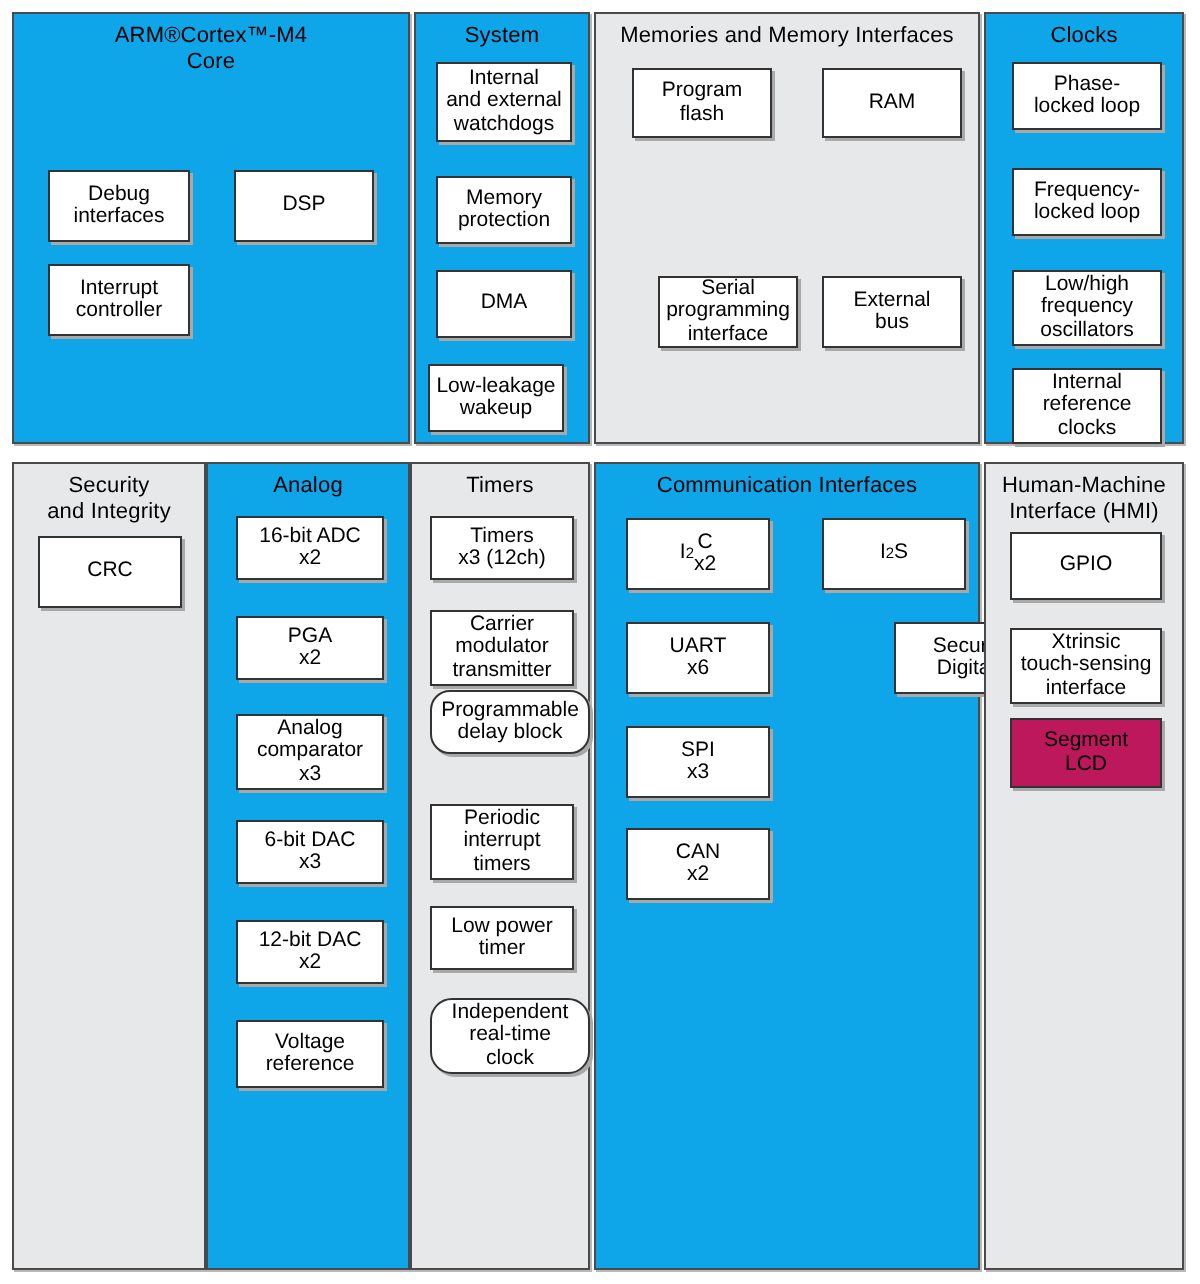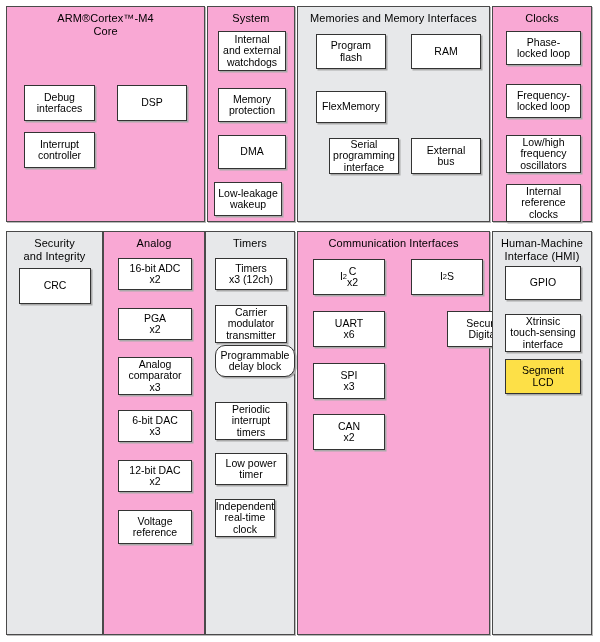--- a/index.html
+++ b/index.html
@@ -18,21 +18,21 @@
     position: relative;
     width: 600px;
     height: 642px;
     overflow: hidden;
   }
   
   .group {
     position: absolute;
     box-sizing: border-box;
     border: 1px solid #4a4a4a;
-    background: #f9a8d4;
+    background: #0ea5e9;
     box-shadow: 1px 1px 0 0 #b9b9b9;
   }
   .group.shaded {
     background: #e7e8ea;
   }
   .group-title {
     position: absolute;
     left: 0;
     right: 0;
     top: 5px;
@@ -52,21 +52,21 @@
     display: flex;
     align-items: center;
     justify-content: center;
     text-align: center;
     font-size: 10.5px;
     line-height: 11.5px;
     white-space: pre-line;
     padding: 0 1px;
   }
   .block.filled {
-    background: #fde047;
+    background: #be185d;
   }
   sup {
     font-size: 7.5px;
     vertical-align: super;
     line-height: 0;
   }
 </style>
 </head>
 <body>
 
@@ -92,21 +92,20 @@
     <div class="block" style="left:10px; top:128px; width:68px; height:34px;">DMA</div>
     <div class="block" style="left:6px; top:175px; width:68px; height:34px;">Low-leakage
 wakeup</div>
   </div>
 
   <div class="group shaded" style="left:297px; top:6px; width:193px; height:216px;">
     <div class="group-title">Memories and Memory Interfaces</div>
     <div class="block" style="left:18px; top:27px; width:70px; height:35px;">Program
 flash</div>
     <div class="block" style="left:113px; top:27px; width:70px; height:35px;">RAM</div>
-    <div class="block" style="left:18px; top:84px; width:70px; height:32px;">FlexMemory</div>
     <div class="block" style="left:18px; top:131px; width:70px; height:36px;margin-left:13px;">Serial
 programming
 interface</div>
     <div class="block" style="left:113px; top:131px; width:70px; height:36px;">External
 bus</div>
   </div>
 
   <div class="group" style="left:492px; top:6px; width:100px; height:216px;">
     <div class="group-title">Clocks</div>
     <div class="block" style="left:13px; top:24px; width:75px; height:34px;">Phase-
@@ -151,21 +150,21 @@
     <div class="block" style="left:9px; top:73px; width:72px; height:38px;">Carrier
 modulator
 transmitter</div>
     <div class="block" style="left:9px; top:113px; width:80px; height:32px;border-radius:10px;">Programmable
 delay block</div>
     <div class="block" style="left:9px; top:170px; width:72px; height:38px;">Periodic
 interrupt
 timers</div>
     <div class="block" style="left:9px; top:221px; width:72px; height:32px;">Low power
 timer</div>
-    <div class="block" style="left:9px; top:267px; width:60px; height:38px;">Independent
+    <div class="block" style="left:9px; top:267px; width:80px; height:38px;border-radius:11px;">Independent
 real-time
 clock</div>
   </div>
 
   <div class="group" style="left:297px; top:231px; width:193px; height:404px;">
     <div class="group-title">Communication Interfaces</div>
     <div class="block" style="left:15px; top:27px; width:72px; height:36px;">I<sup>2</sup>C
 x2</div>
     <div class="block" style="left:113px; top:27px; width:72px; height:36px;">I<sup>2</sup>S</div>
     <div class="block" style="left:15px; top:79px; width:72px; height:36px;">UART

